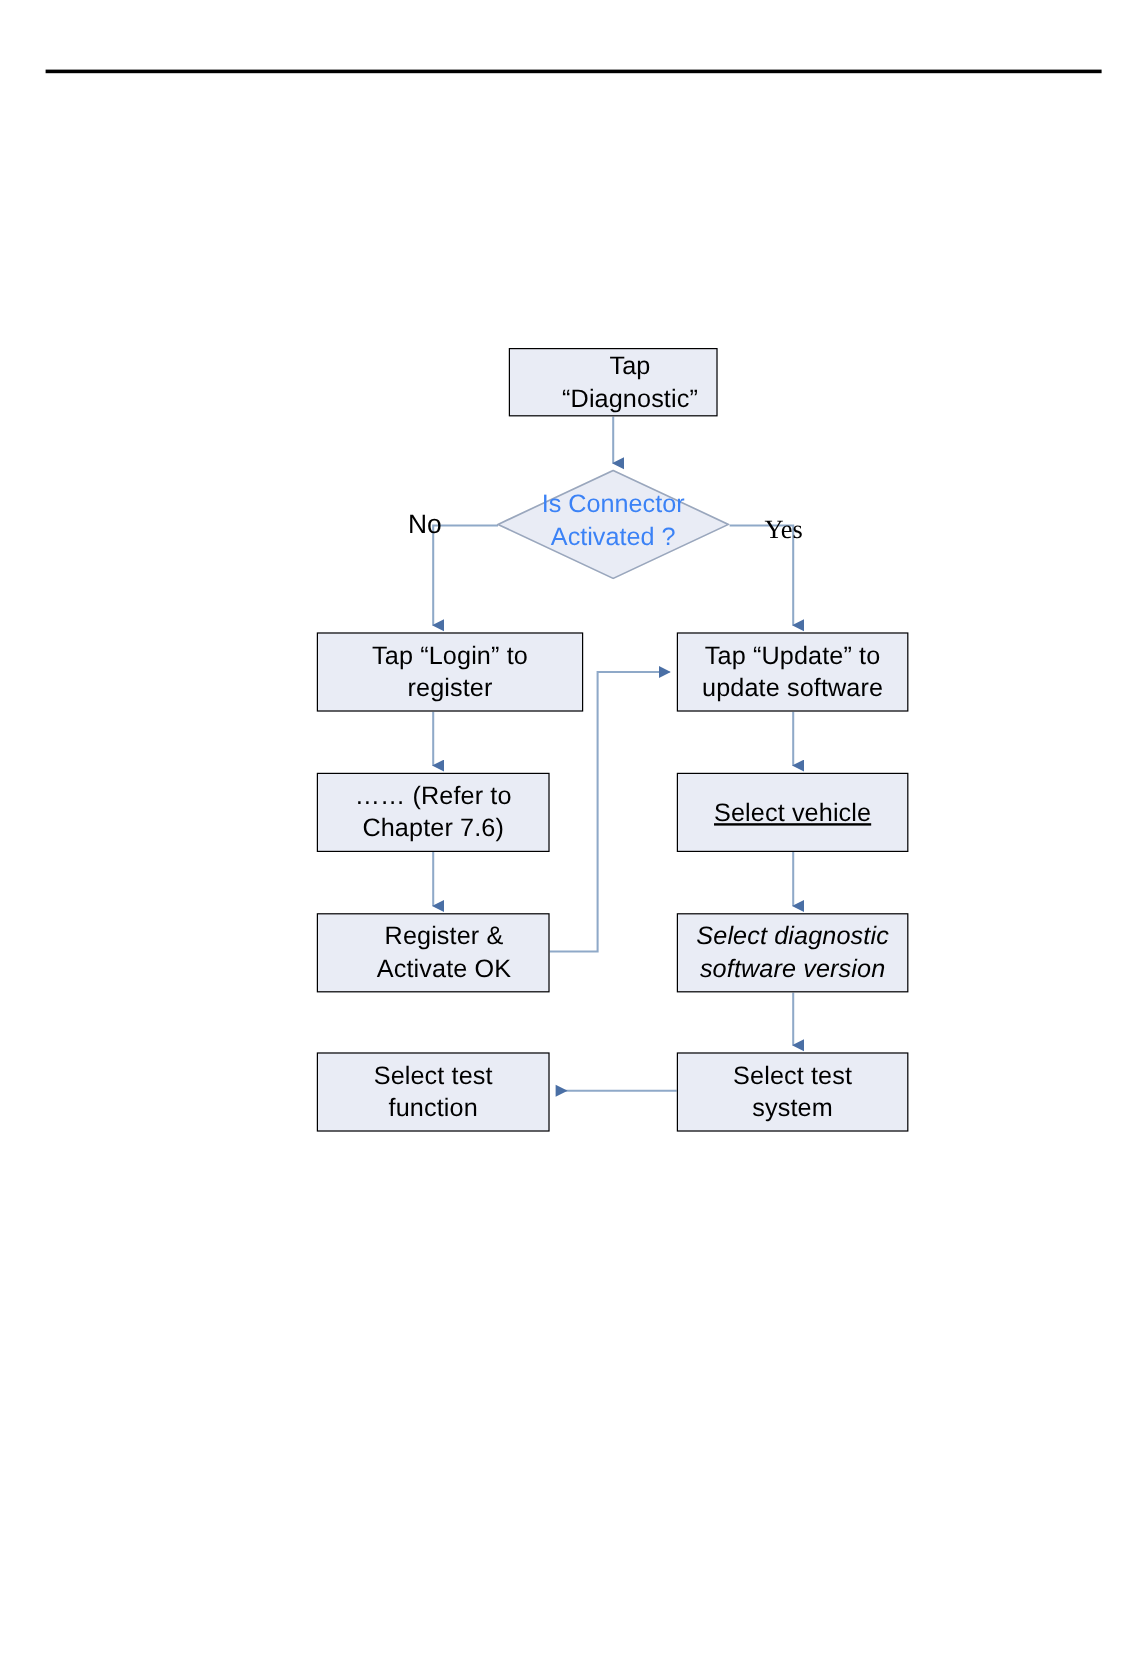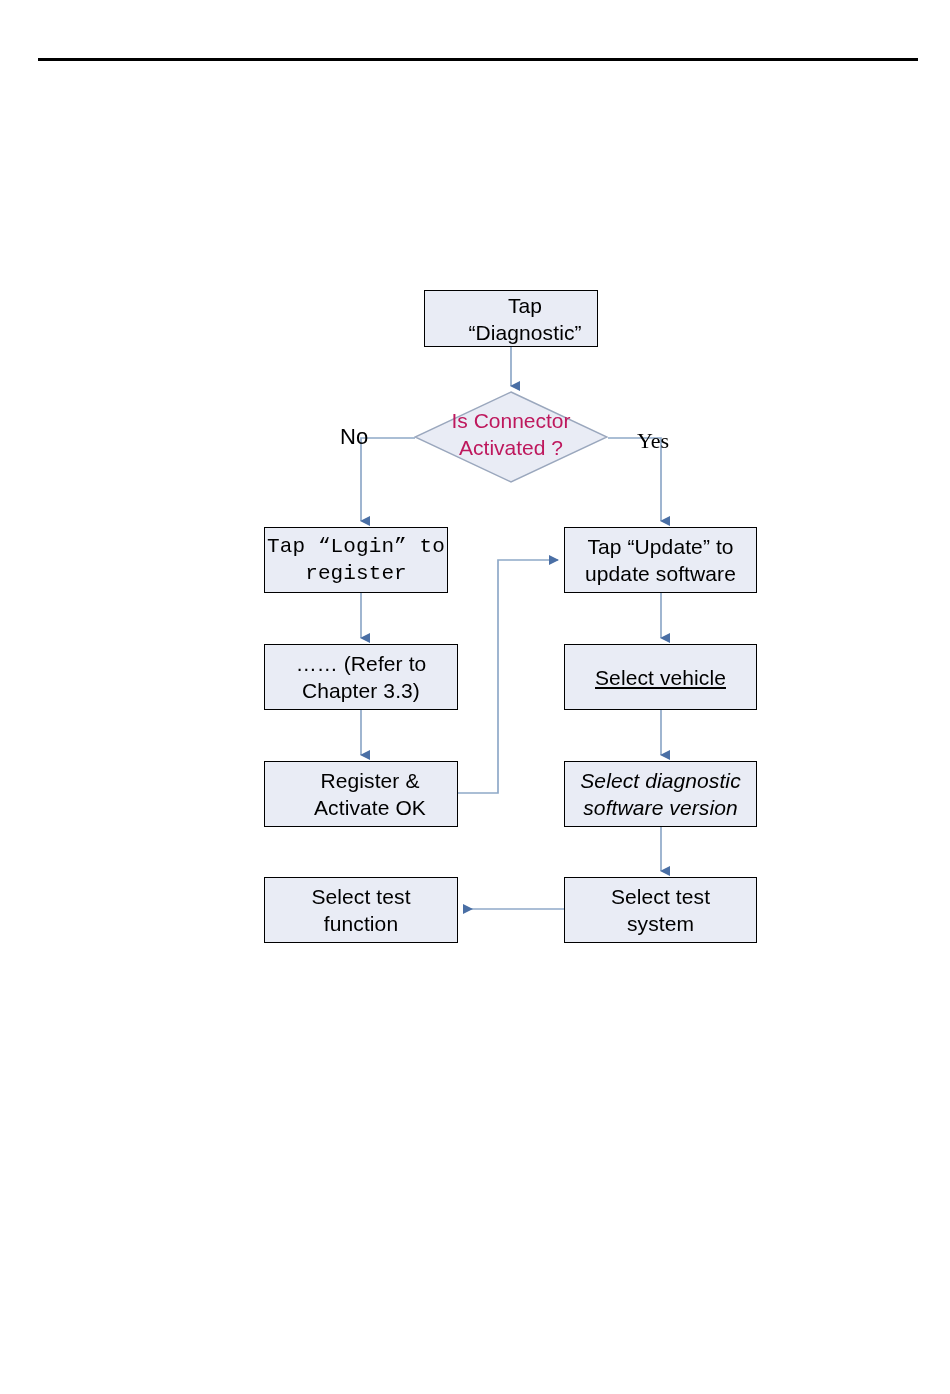--- a/index.html
+++ b/index.html
@@ -53,21 +53,21 @@
     justify-content: center;
     text-align: center;
     font-size: 21px;
     line-height: 27px;
     letter-spacing: 0.1px;
     color: #000000;
     white-space: pre-line;
   }
 
   .node-start  { left: 424px; top: 290px;  width: 174px; height: 57px; padding-left: 28px; }
-  .node-l1     { left: 264px; top: 527px;  width: 184px; height: 66px; font-family: Liberation Mono, monospace; }
+  .node-l1     { left: 264px; top: 527px;  width: 222px; height: 66px; }
   .node-l2     { left: 264px; top: 644px;  width: 194px; height: 66px; }
   .node-l3     { left: 264px; top: 761px;  width: 194px; height: 66px; padding-left: 18px; }
   .node-l4     { left: 264px; top: 877px;  width: 194px; height: 66px; }
   .node-r1     { left: 564px; top: 527px;  width: 193px; height: 66px; }
   .node-r2     { left: 564px; top: 644px;  width: 193px; height: 66px; text-decoration: underline; }
   .node-r3     { left: 564px; top: 761px;  width: 193px; height: 66px; font-style: italic; }
   .node-r4     { left: 564px; top: 877px;  width: 193px; height: 66px; }
 
   
   .decision-wrap {
@@ -78,21 +78,21 @@
     height: 92px;
   }
   .decision-label {
     position: absolute;
     left: -16px;
     top: 16px;
     width: 226px;
     text-align: center;
     font-size: 21px;
     line-height: 27px;
-    color: #be185d;
+    color: #3b82f6;
     white-space: pre-line;
     pointer-events: none;
   }
 
   
   .branch-label {
     position: absolute;
     font-size: 22px;
     line-height: 26px;
     color: #000000;
@@ -151,21 +151,21 @@
     <div class="decision-label">Is Connector
 Activated ?</div>
   </div>
 
   <div class="branch-label branch-no">No</div>
   <div class="branch-label branch-yes">Yes</div>
 
   <div class="node node-l1">Tap “Login” to
 register</div>
   <div class="node node-l2">…… (Refer to
-Chapter 3.3)</div>
+Chapter 7.6)</div>
   <div class="node node-l3">Register &amp;
 Activate OK</div>
   <div class="node node-l4">Select test
 function</div>
 
   <div class="node node-r1">Tap “Update” to
 update software</div>
   <div class="node node-r2">Select vehicle</div>
   <div class="node node-r3">Select diagnostic
 software version</div>

